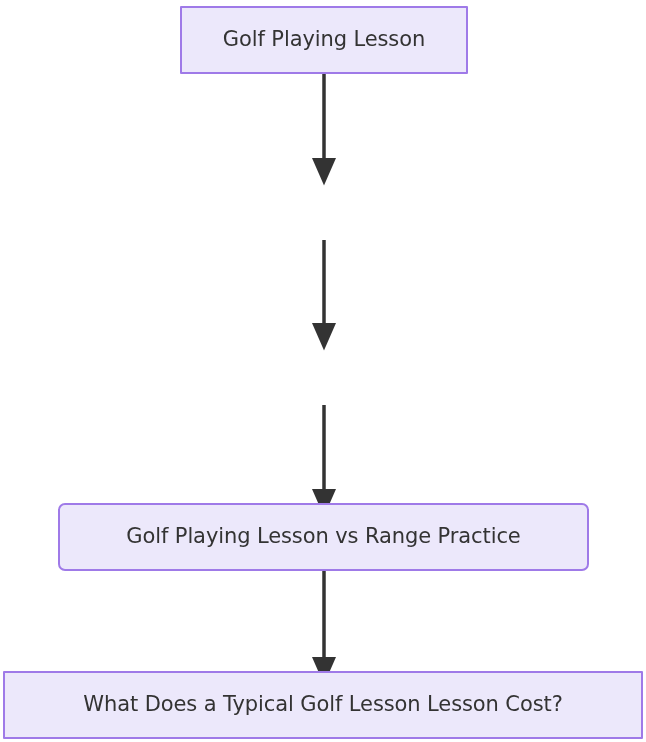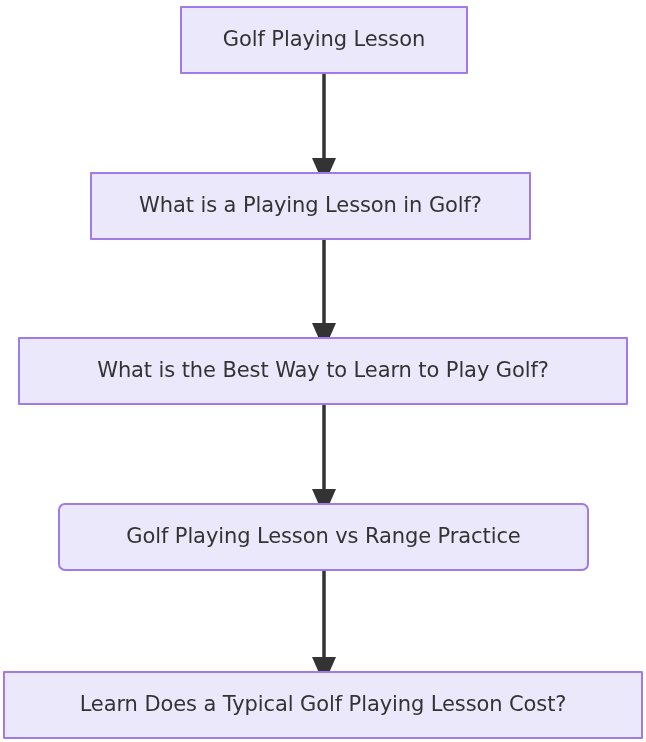--- a/index.html
+++ b/index.html
@@ -75,29 +75,23 @@
 
     <line x1="324" y1="405" x2="324" y2="492" stroke="#333333" stroke-width="3.5" marker-end="url(#arrowhead)"></line>
 
     <line x1="324" y1="571" x2="324" y2="660" stroke="#333333" stroke-width="3.5" marker-end="url(#arrowhead)"></line>
   </svg>
 
   <div class="node" id="node-0">
     <span class="node-label">Golf Playing Lesson</span>
   </div>
 
-  <div class="node" id="node-1">
-    <span class="node-label">What is a Playing Lesson in Golf?</span>
-  </div>
 
-  <div class="node" id="node-2">
-    <span class="node-label">What is the Best Way to Learn to Play Golf?</span>
-  </div>
 
   <div class="node" id="node-3">
     <span class="node-label">Golf Playing Lesson vs Range Practice</span>
   </div>
 
   <div class="node" id="node-4">
-    <span class="node-label">Learn Does a Typical Golf Playing Lesson Cost?</span>
+    <span class="node-label">What Does a Typical Golf Lesson Lesson Cost?</span>
   </div>
 
 </div>
 
 </body></html>

